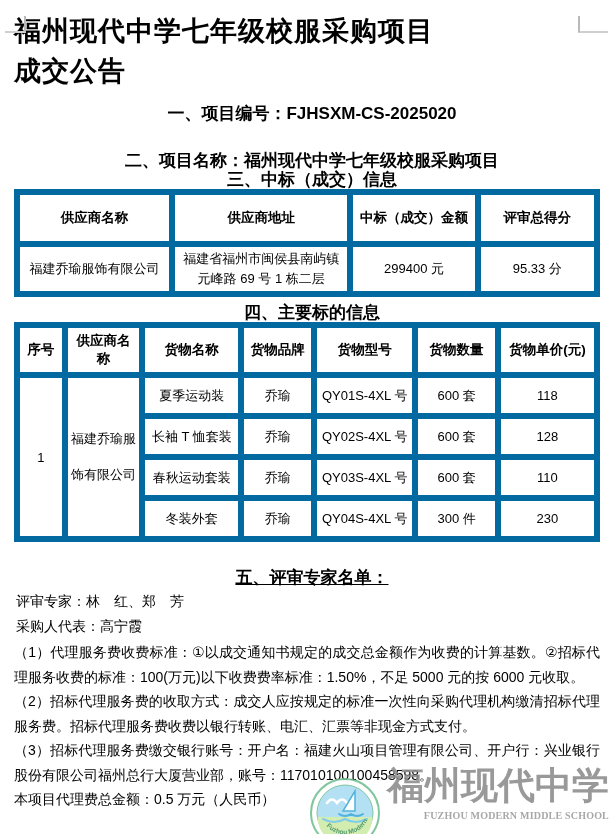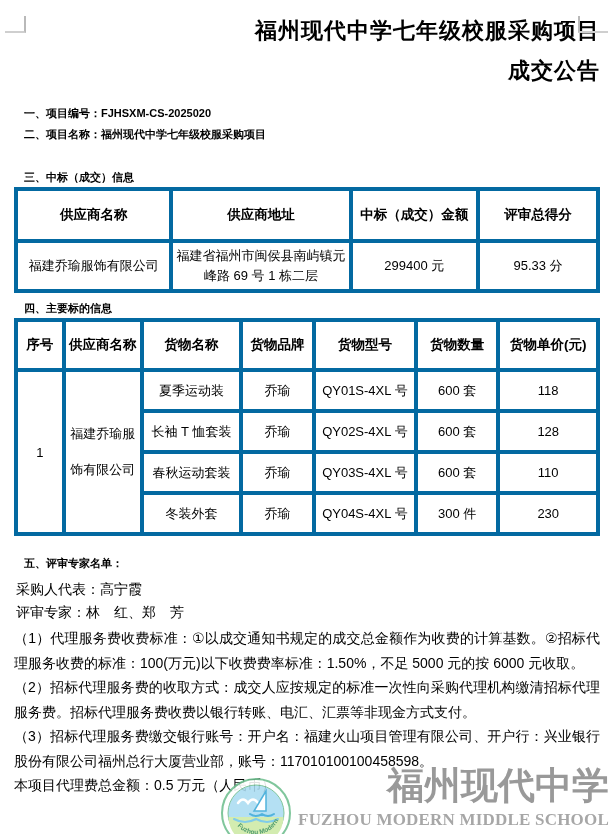--- a/index.html
+++ b/index.html
@@ -9,33 +9,33 @@
     position: relative; overflow: hidden;
     font-family: "Liberation Sans", "DejaVu Sans", sans-serif;
     color: #000;
   }
   .page { width: 614px; height: 834px; padding: 0 14px; position: relative; }
 
   .corner { position: absolute; top: 0; }
   .corner-tl { left: 5px;  width: 21px; height: 17px; border-right: 2px solid #b9b9b9; border-bottom: 2px solid #cfcfcf; }
   .corner-tr { right: 6px; width: 30px; height: 17px; border-left: 2px solid #b9b9b9; border-bottom: 2px solid #cfcfcf; }
 
-  .title { text-align: right; font-size: 22px; font-weight: bold; line-height: 30px; margin-top: 16px; letter-spacing: 1px; }
+  .title { text-align: left; font-size: 27px; font-weight: bold; line-height: 30px; margin-top: 16px; letter-spacing: 1px; }
   .subtitle { margin-top: 10px; }
 
-  .sec { font-weight: bold; font-size: 11px; line-height: 19px; margin-left: 10px; }
+  .sec { font-weight: bold; font-size: 17px; line-height: 19px; margin-left: 10px; text-align: center; }
   .sec1 { margin-top: 18px; }
-  .sec2 { margin-top: 2px; }
-  .sec3 { margin-top: 24px; }
+  .sec2 { margin-top: 28px; }
+  .sec3 { margin-top: 0; }
   .sec4 { margin-top: 6px; }
-  .sec5 { margin-top: 18px; }
+  .sec5 { margin-top: 26px; text-decoration: underline; }
   .sec6 { margin-top: 4px; }
 
   table { border-collapse: collapse; width: 100%; table-layout: fixed; }
-  th, td { border: 4px solid #0369a1; text-align: center; vertical-align: middle; padding: 2px 3px; }
+  th, td { border: 6px solid #0369a1; text-align: center; vertical-align: middle; padding: 2px 3px; }
   th { font-weight: bold; font-size: 13.5px; }
   td { font-size: 13px; }
   .t1 { margin-top: 0; }
   .t1 th { height: 52px; }
   .t1 td { height: 50px; line-height: 20px; }
   .t2 th { height: 50px; }
   .t2 td { height: 41px; }
   .t2 .supplier-cell { line-height: 36px; }
 
   .plain { font-size: 14px; line-height: 18px; margin-left: 2px; }
@@ -46,21 +46,21 @@
   .agency p { font-size: 14px; line-height: 24.5px; text-align: justify; }
 
   .watermark {
     position: absolute; top: 748px; right: 5px;
     display: flex; align-items: flex-start;
     opacity: 0.88; pointer-events: none;
   }
   .wm-logo { margin-top: 13px; margin-right: 6px; }
   .wm-text { text-align: right; font-family: Liberation Serif, serif; }
   .wm-cn { font-size: 37px; font-weight: 900; color: #8c8c8c; line-height: 44px; letter-spacing: 0px; white-space: nowrap; }
-  .wm-en { font-size: 17px; font-weight: bold; color: #9b9b9b; letter-spacing: 0.2px; margin-top: 2px; white-space: nowrap; }
+  .wm-en { font-size: 10px; font-weight: bold; color: #9b9b9b; letter-spacing: 0.2px; margin-top: 2px; white-space: nowrap; }
 </style>
 </head>
 <body>
 
 <div class="page">
 
   <div class="corner corner-tl"></div>
   <div class="corner corner-tr"></div>
 
   <div class="title">福州现代中学七年级校服采购项目</div>
@@ -146,22 +146,22 @@
         <td>冬装外套</td>
         <td>乔瑜</td>
         <td>QY04S-4XL 号</td>
         <td>300 件</td>
         <td>230</td>
       </tr>
     </tbody>
   </table>
 
   <div class="sec sec5">五、评审专家名单：</div>
+  <div class="plain exp1">评审专家：林　红、郑　芳</div>
   <div class="plain exp2">采购人代表：高宁霞</div>
-  <div class="plain exp1">评审专家：林　红、郑　芳</div>
 
   <div class="agency">
     <p>（1）代理服务费收费标准：①以成交通知书规定的成交总金额作为收费的计算基数。②招标代理服务收费的标准：100(万元)以下收费费率标准：1.50%，不足 5000 元的按 6000 元收取。</p>
     <p>（2）招标代理服务费的收取方式：成交人应按规定的标准一次性向采购代理机构缴清招标代理服务费。招标代理服务费收费以银行转账、电汇、汇票等非现金方式支付。</p>
     <p>（3）招标代理服务费缴交银行账号：开户名：福建火山项目管理有限公司、开户行：兴业银行股份有限公司福州总行大厦营业部，账号：117010100100458598。</p>
     <p>本项目代理费总金额：0.5 万元（人民币）</p>
   </div>
 
   <div class="watermark">
     <div class="wm-logo">

